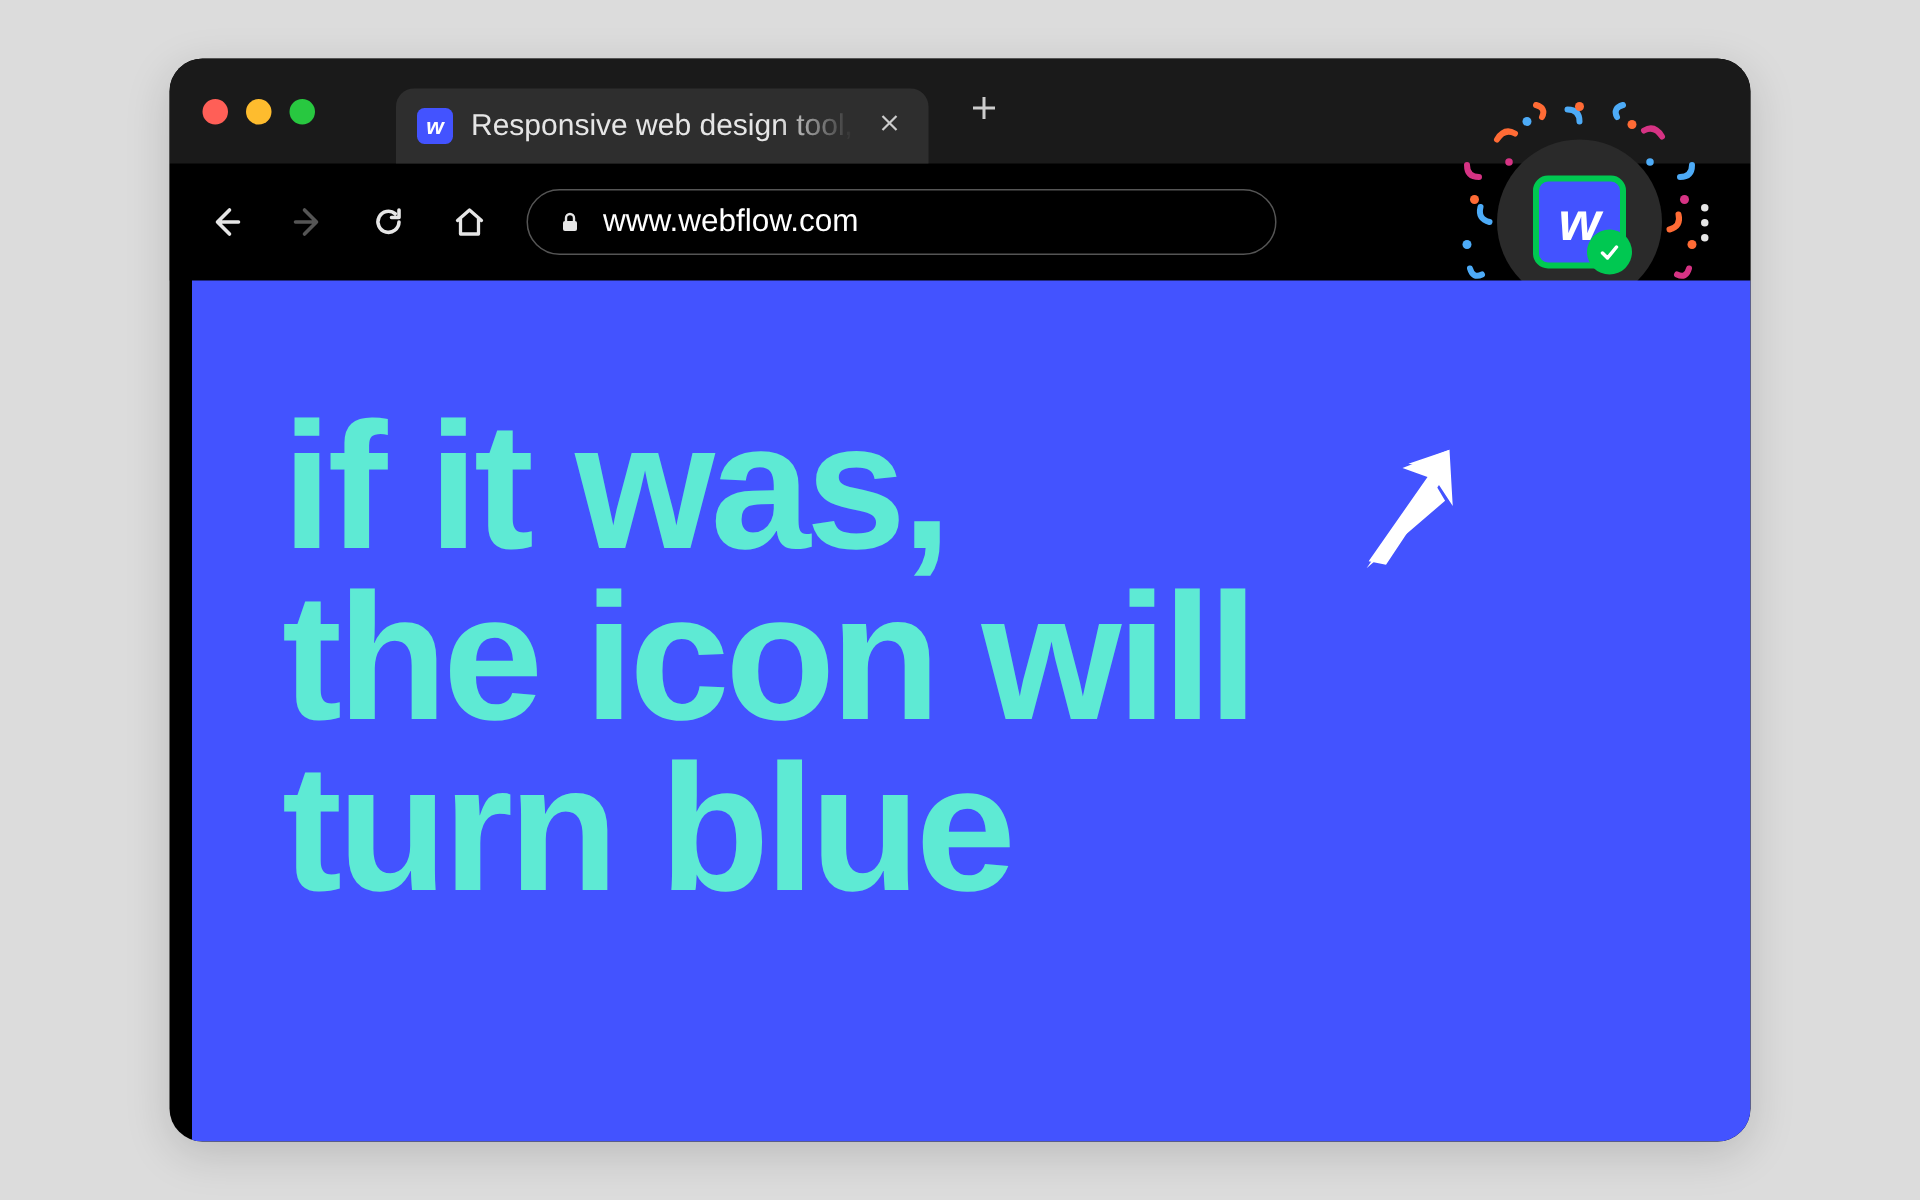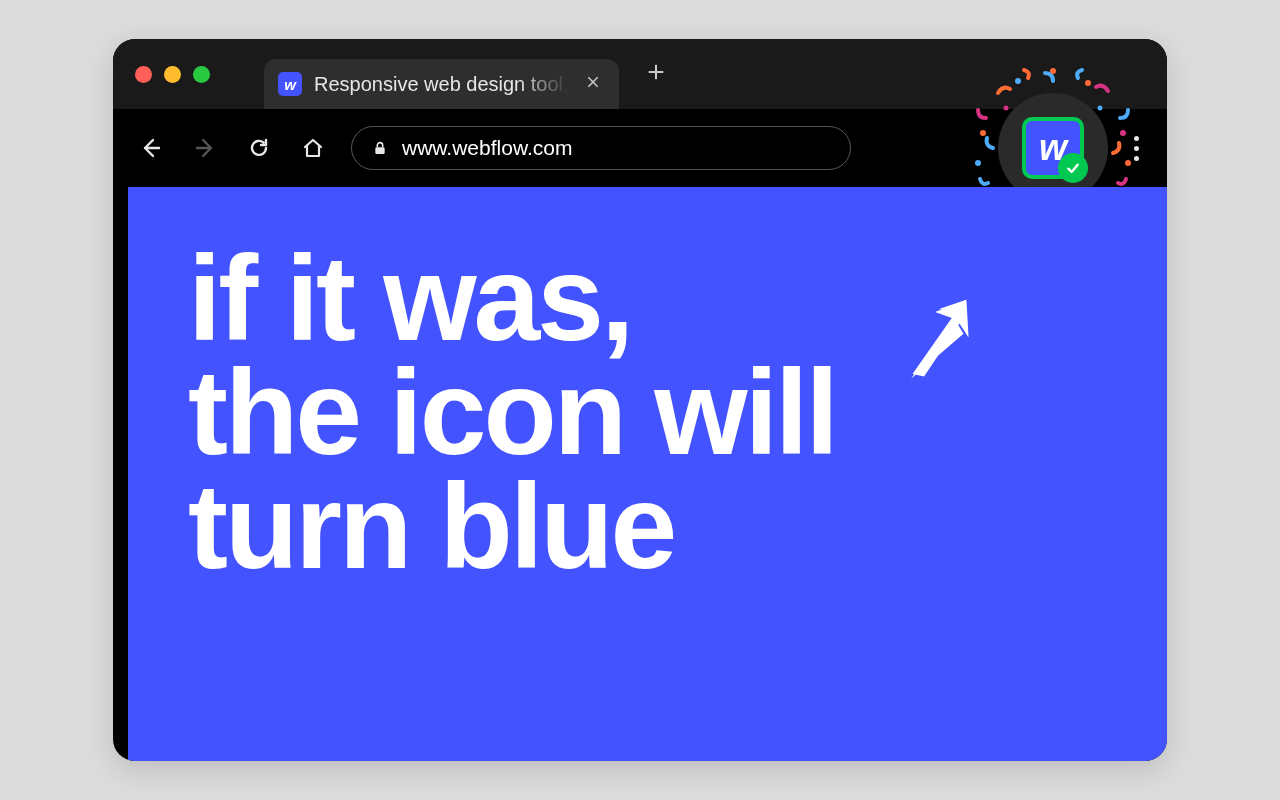--- a/index.html
+++ b/index.html
@@ -175,22 +175,22 @@
   }
 
   
   .content {
     position: absolute;
     top: 148px;
     left: 15px;
     right: 0;
     bottom: 0;
     background: #4353ff;
-    color: #ffffff;
-    padding: 54px 60px;
+    color: #5eead4;
+    padding: 80px 60px;
   }
   .headline {
     font-size: 120px;
     line-height: 0.95;
     font-weight: 700;
     letter-spacing: -3px;
     white-space: pre-line;
   }
   .cursor-arrow {
     position: absolute;

